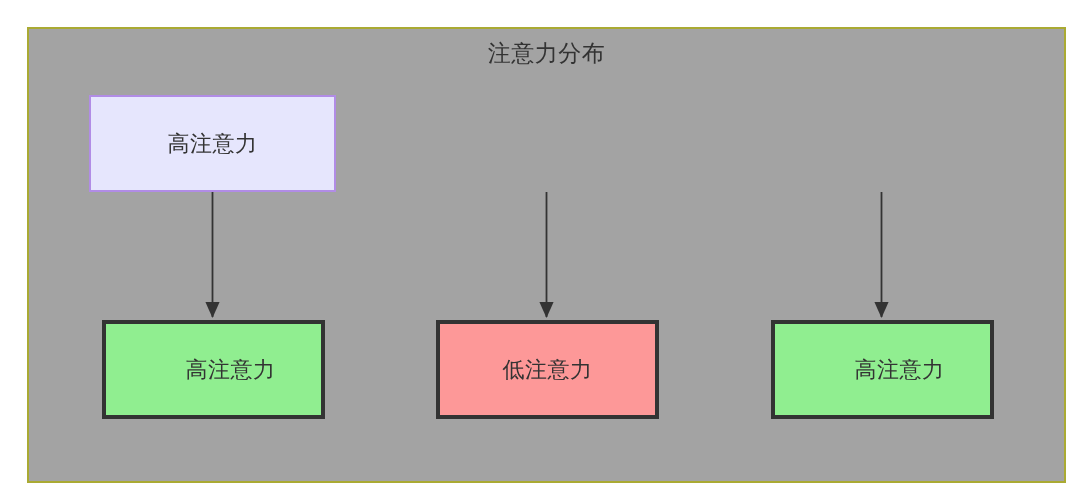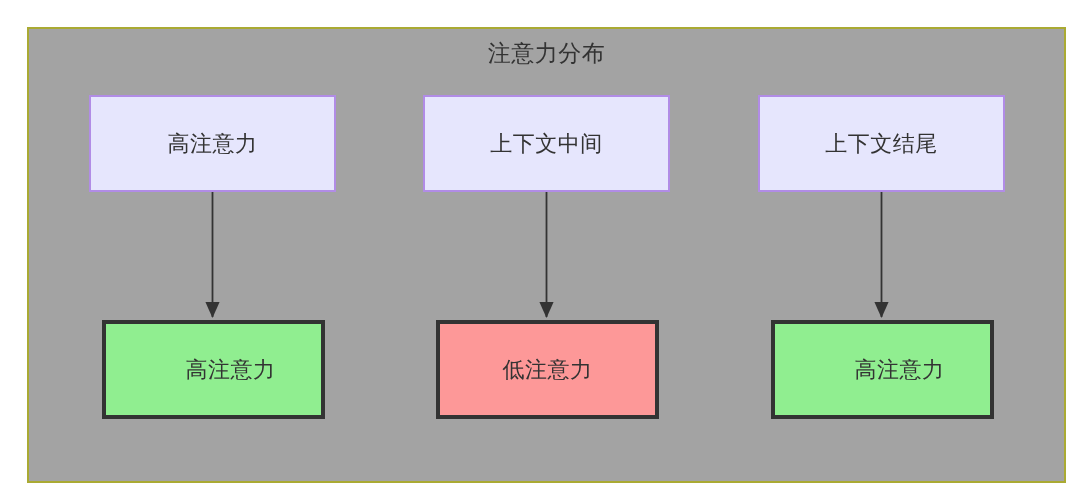--- a/index.html
+++ b/index.html
@@ -121,23 +121,21 @@
 
       <line x1="183.5" y1="163" x2="183.5" y2="288" stroke="#333333" stroke-width="1.8" marker-end="url(#arrowhead)"></line>
 
       <line x1="517.5" y1="163" x2="517.5" y2="288" stroke="#333333" stroke-width="1.8" marker-end="url(#arrowhead)"></line>
 
       <line x1="852.5" y1="163" x2="852.5" y2="288" stroke="#333333" stroke-width="1.8" marker-end="url(#arrowhead)"></line>
     </svg>
 
     <div class="node source col-1">高注意力</div>
 
-    <div class="node source col-2">上下文中间</div>
 
-    <div class="node source col-3">上下文结尾</div>
 
     <div class="node outcome high col-1">高注意力</div>
 
     <div class="node outcome low col-2">低注意力</div>
 
     <div class="node outcome high col-3">高注意力</div>
 
   </div>
 </div>
 

